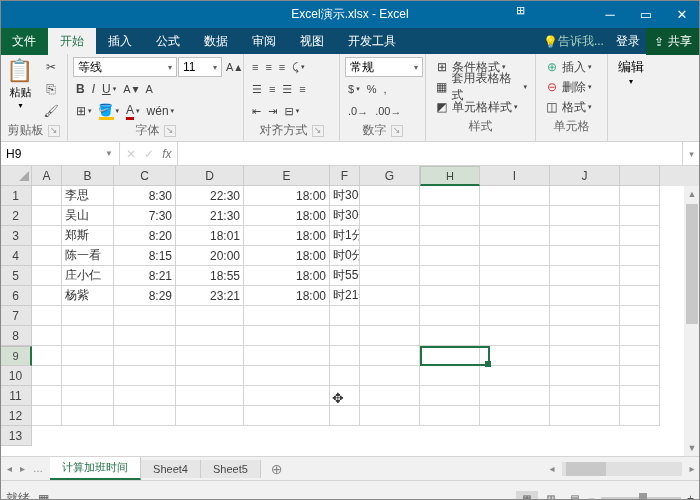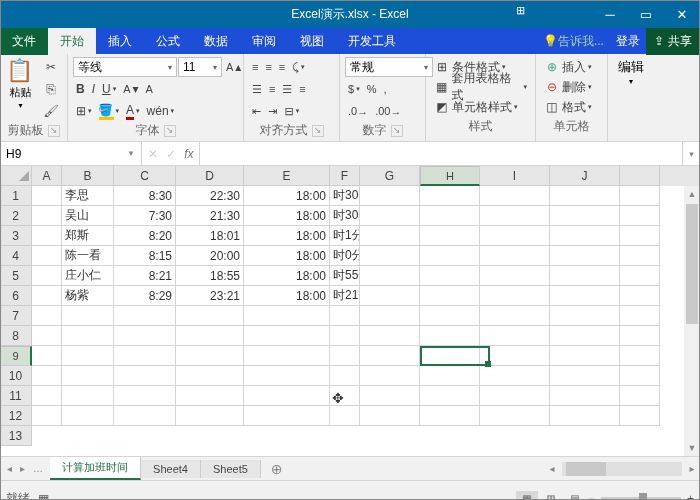--- a/index.html
+++ b/index.html
@@ -2,21 +2,21 @@
 <html><head>
 <meta charset="utf-8">
 <style>
 *{box-sizing:border-box;margin:0;padding:0;font-family:"Microsoft YaHei",SimSun,Arial,sans-serif;font-size:12px;user-select:none}
 body{width:700px;height:500px;overflow:hidden;background:#fff;position:relative}
 .titlebar{height:28px;background:#0369a1;color:#fff;display:flex;align-items:center;justify-content:center;position:relative}
 .titlebar .tt{font-size:12px;color:#fff}
 .titlebar .winbtns{position:absolute;right:0;top:0;display:flex;height:100%}
 .titlebar .winbtns div{width:36px;display:flex;align-items:center;justify-content:center;font-size:13px;color:#fff}
 .titlebar .winbtns .icomp{position:absolute;left:-76px;top:4px;width:auto;color:#fff;font-size:11px}
-.ribbon-tabs{height:26px;background:#1d4ed8;display:flex;align-items:center;padding-left:0}
+.ribbon-tabs{height:26px;background:#0c4a6e;display:flex;align-items:flex-start;padding-left:0}
 .ribbon-tabs .tab{padding:5px 12px;color:#fff;font-size:12px}
 .ribbon-tabs .tab.file{background:#0c6339}
 .ribbon-tabs .tab.active{background:#f1f1f1;color:#217346}
 .ribbon-tabs .right{margin-left:auto;display:flex;align-items:center;color:#fff}
 .ribbon-tabs .right .tell{display:flex;align-items:center;color:#a5d0bb;padding:0 6px;font-size:11px}
 .ribbon-tabs .right .log{padding:0 6px}
 .ribbon-tabs .right .share{background:#0a5530;padding:5px 8px;display:flex;align-items:center;gap:4px}
 .ribbon{height:88px;background:#f1f1f1;border-bottom:1px solid #d4d4d4;display:flex}
 .grp{border-right:1px solid #d4d4d4;display:flex;flex-direction:column;height:100%;padding:2px 4px}
 .grp .body{flex:1;display:flex;align-items:flex-start;gap:2px}
@@ -25,21 +25,21 @@
 .vcol{display:flex;flex-direction:column;gap:2px;padding:1px}
 .bigbtn{width:38px;text-align:center;padding:2px;display:flex;flex-direction:column;align-items:center;gap:1px}
 .bigbtn .ic{font-size:22px}
 .bigbtn .tx{font-size:11px}
 .sm{padding:1px 3px;display:flex;align-items:center;gap:2px;color:#444;font-size:11px;height:20px}
 .sm .ic{width:16px;text-align:center}
 .sel{border:1px solid #c0c0c0;background:#fff;height:20px;padding:0 4px;display:flex;align-items:center;justify-content:space-between;font-size:11px}
 .sel .ar{font-size:8px;color:#666}
 .row{display:flex;gap:1px}
 .fmla{height:24px;border-bottom:1px solid #d4d4d4;display:flex;align-items:center;background:#fff}
-.namebox{width:142px;border-right:1px solid #d4d4d4;padding:0 6px;display:flex;align-items:center;justify-content:space-between;height:100%}
+.namebox{width:120px;border-right:1px solid #d4d4d4;padding:0 6px;display:flex;align-items:center;justify-content:space-between;height:100%}
 .namebox .ar{font-size:8px;color:#888}
 .fxbtns{display:flex;align-items:center;padding:0 6px;gap:8px;color:#888;height:100%;border-right:1px solid #d4d4d4}
 .fxbtns .fx{font-style:italic;color:#777}
 .fmlab{flex:1;padding:0 6px;font-size:11px}
 .fxexp{width:18px;text-align:center;color:#888;border-left:1px solid #d4d4d4;height:100%;display:flex;align-items:center;justify-content:center;font-size:9px}
 .grid{position:relative;height:290px;overflow:hidden;background:#fff}
 .ghead{display:flex;height:20px;background:#e6e6e6}
 .gcorner{width:32px;border-right:1px solid #ccc;border-bottom:1px solid #ccc;background:#e6e6e6;display:flex;align-items:center;justify-content:flex-end;padding-right:2px}
 .gcorner:after{content:"";border:5px solid transparent;border-right-color:#aaa;border-bottom-color:#aaa;width:0;height:0}
 .colh{border-right:1px solid #ccc;border-bottom:1px solid #ccc;display:flex;align-items:center;justify-content:center;color:#444;background:#e6e6e6}
@@ -213,21 +213,21 @@
       </div>
     </div>
     <div class="lbl">
         <span>对齐方式</span>
         <span class="launch">↘</span>
       </div>
   </div>
 
   <div class="grp" style="width:86px">
     <div class="body vcol" style="width:100%">
-      <div class="sel" style="width:88px">
+      <div class="sel" style="width:78px">
           <span>常规</span>
           <span class="ar">▾</span>
         </div>
       <div class="row">
         <div class="sm">$<span style="font-size:7px">▾</span></div>
         <div class="sm">%</div>
         <div class="sm">,</div>
       </div>
       <div class="row">
         <div class="sm">.0→</div>

